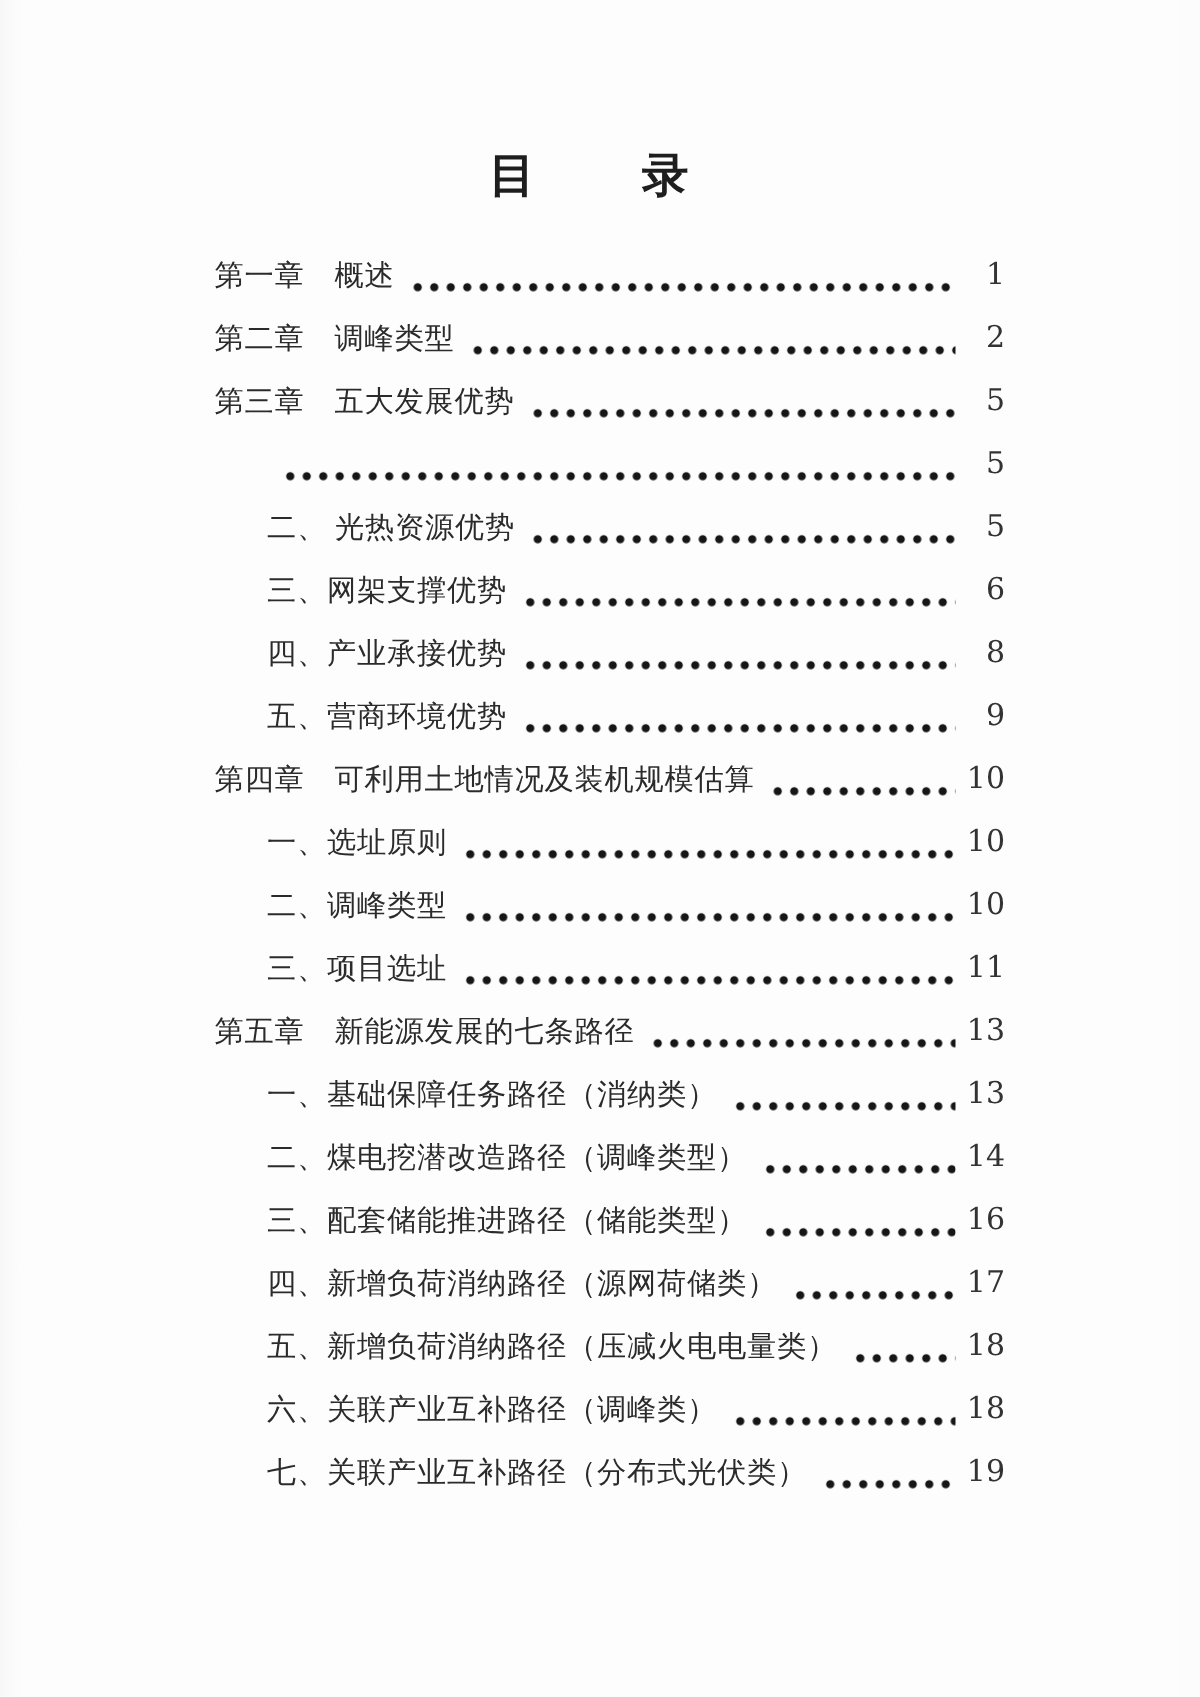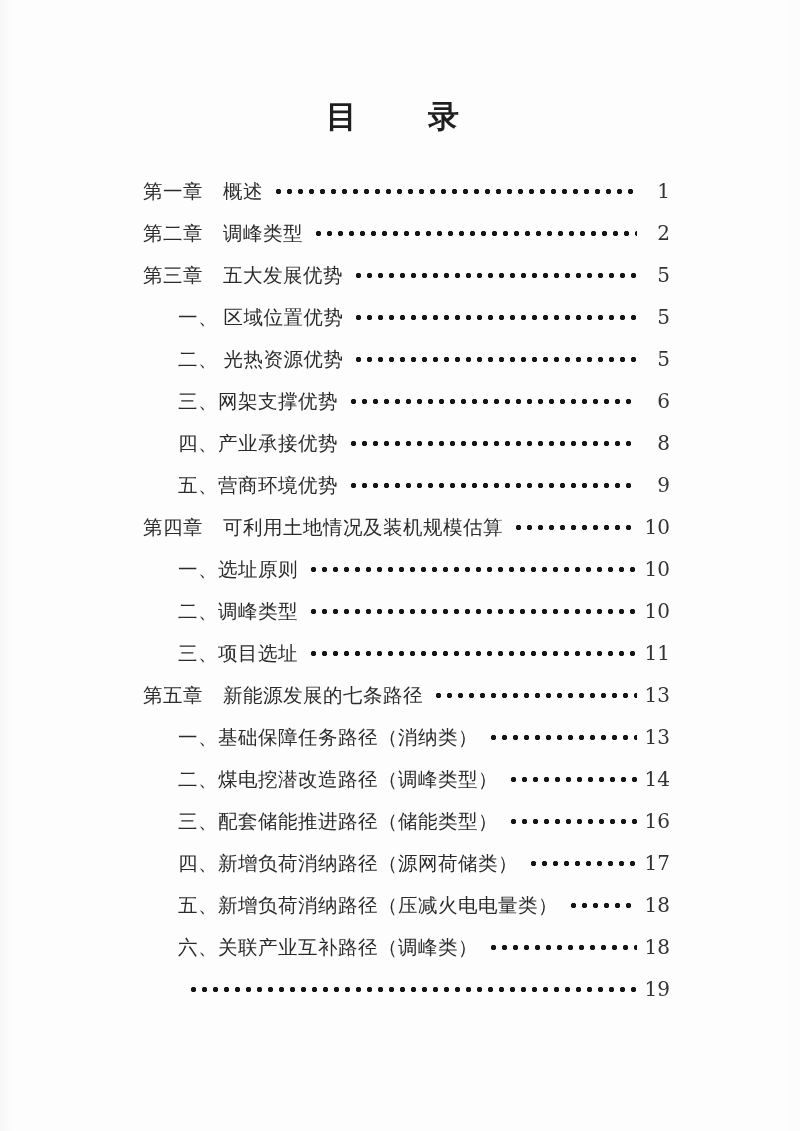--- a/index.html
+++ b/index.html
@@ -30,21 +30,21 @@
     color: #1e1e1e;
     line-height: 1.3;
   }
   .toc {
     margin-top: 33px;
     padding-left: 143px;
     padding-right: 118px;
   }
   .toc-row {
     display: flex;
-    align-items: center;
+    align-items: flex-start;
     height: 42px;
     font-size: 19.5px;
     color: #2b2b2b;
   }
   .toc-row.sub {
     padding-left: 35px;
   }
   .toc-label {
     white-space: nowrap;
     letter-spacing: 0.5px;
@@ -82,21 +82,20 @@
         <span class="toc-label">第二章　调峰类型</span>
         <span class="dot-leader"></span>
         <span class="toc-page">2</span>
       </div>
       <div class="toc-row chapter">
         <span class="toc-label">第三章　五大发展优势</span>
         <span class="dot-leader"></span>
         <span class="toc-page">5</span>
       </div>
       <div class="toc-row sub">
-        <span class="toc-label">一、 区域位置优势</span>
         <span class="dot-leader"></span>
         <span class="toc-page">5</span>
       </div>
       <div class="toc-row sub">
         <span class="toc-label">二、 光热资源优势</span>
         <span class="dot-leader"></span>
         <span class="toc-page">5</span>
       </div>
       <div class="toc-row sub">
         <span class="toc-label">三、网架支撑优势</span>
@@ -162,17 +161,18 @@
         <span class="toc-label">五、新增负荷消纳路径（压减火电电量类）</span>
         <span class="dot-leader"></span>
         <span class="toc-page">18</span>
       </div>
       <div class="toc-row sub">
         <span class="toc-label">六、关联产业互补路径（调峰类）</span>
         <span class="dot-leader"></span>
         <span class="toc-page">18</span>
       </div>
       <div class="toc-row sub">
+        <span class="toc-label">七、关联产业互补路径（分布式光伏类）</span>
         <span class="dot-leader"></span>
         <span class="toc-page">19</span>
       </div>
     </div>
 </div>
 
 </body></html>

